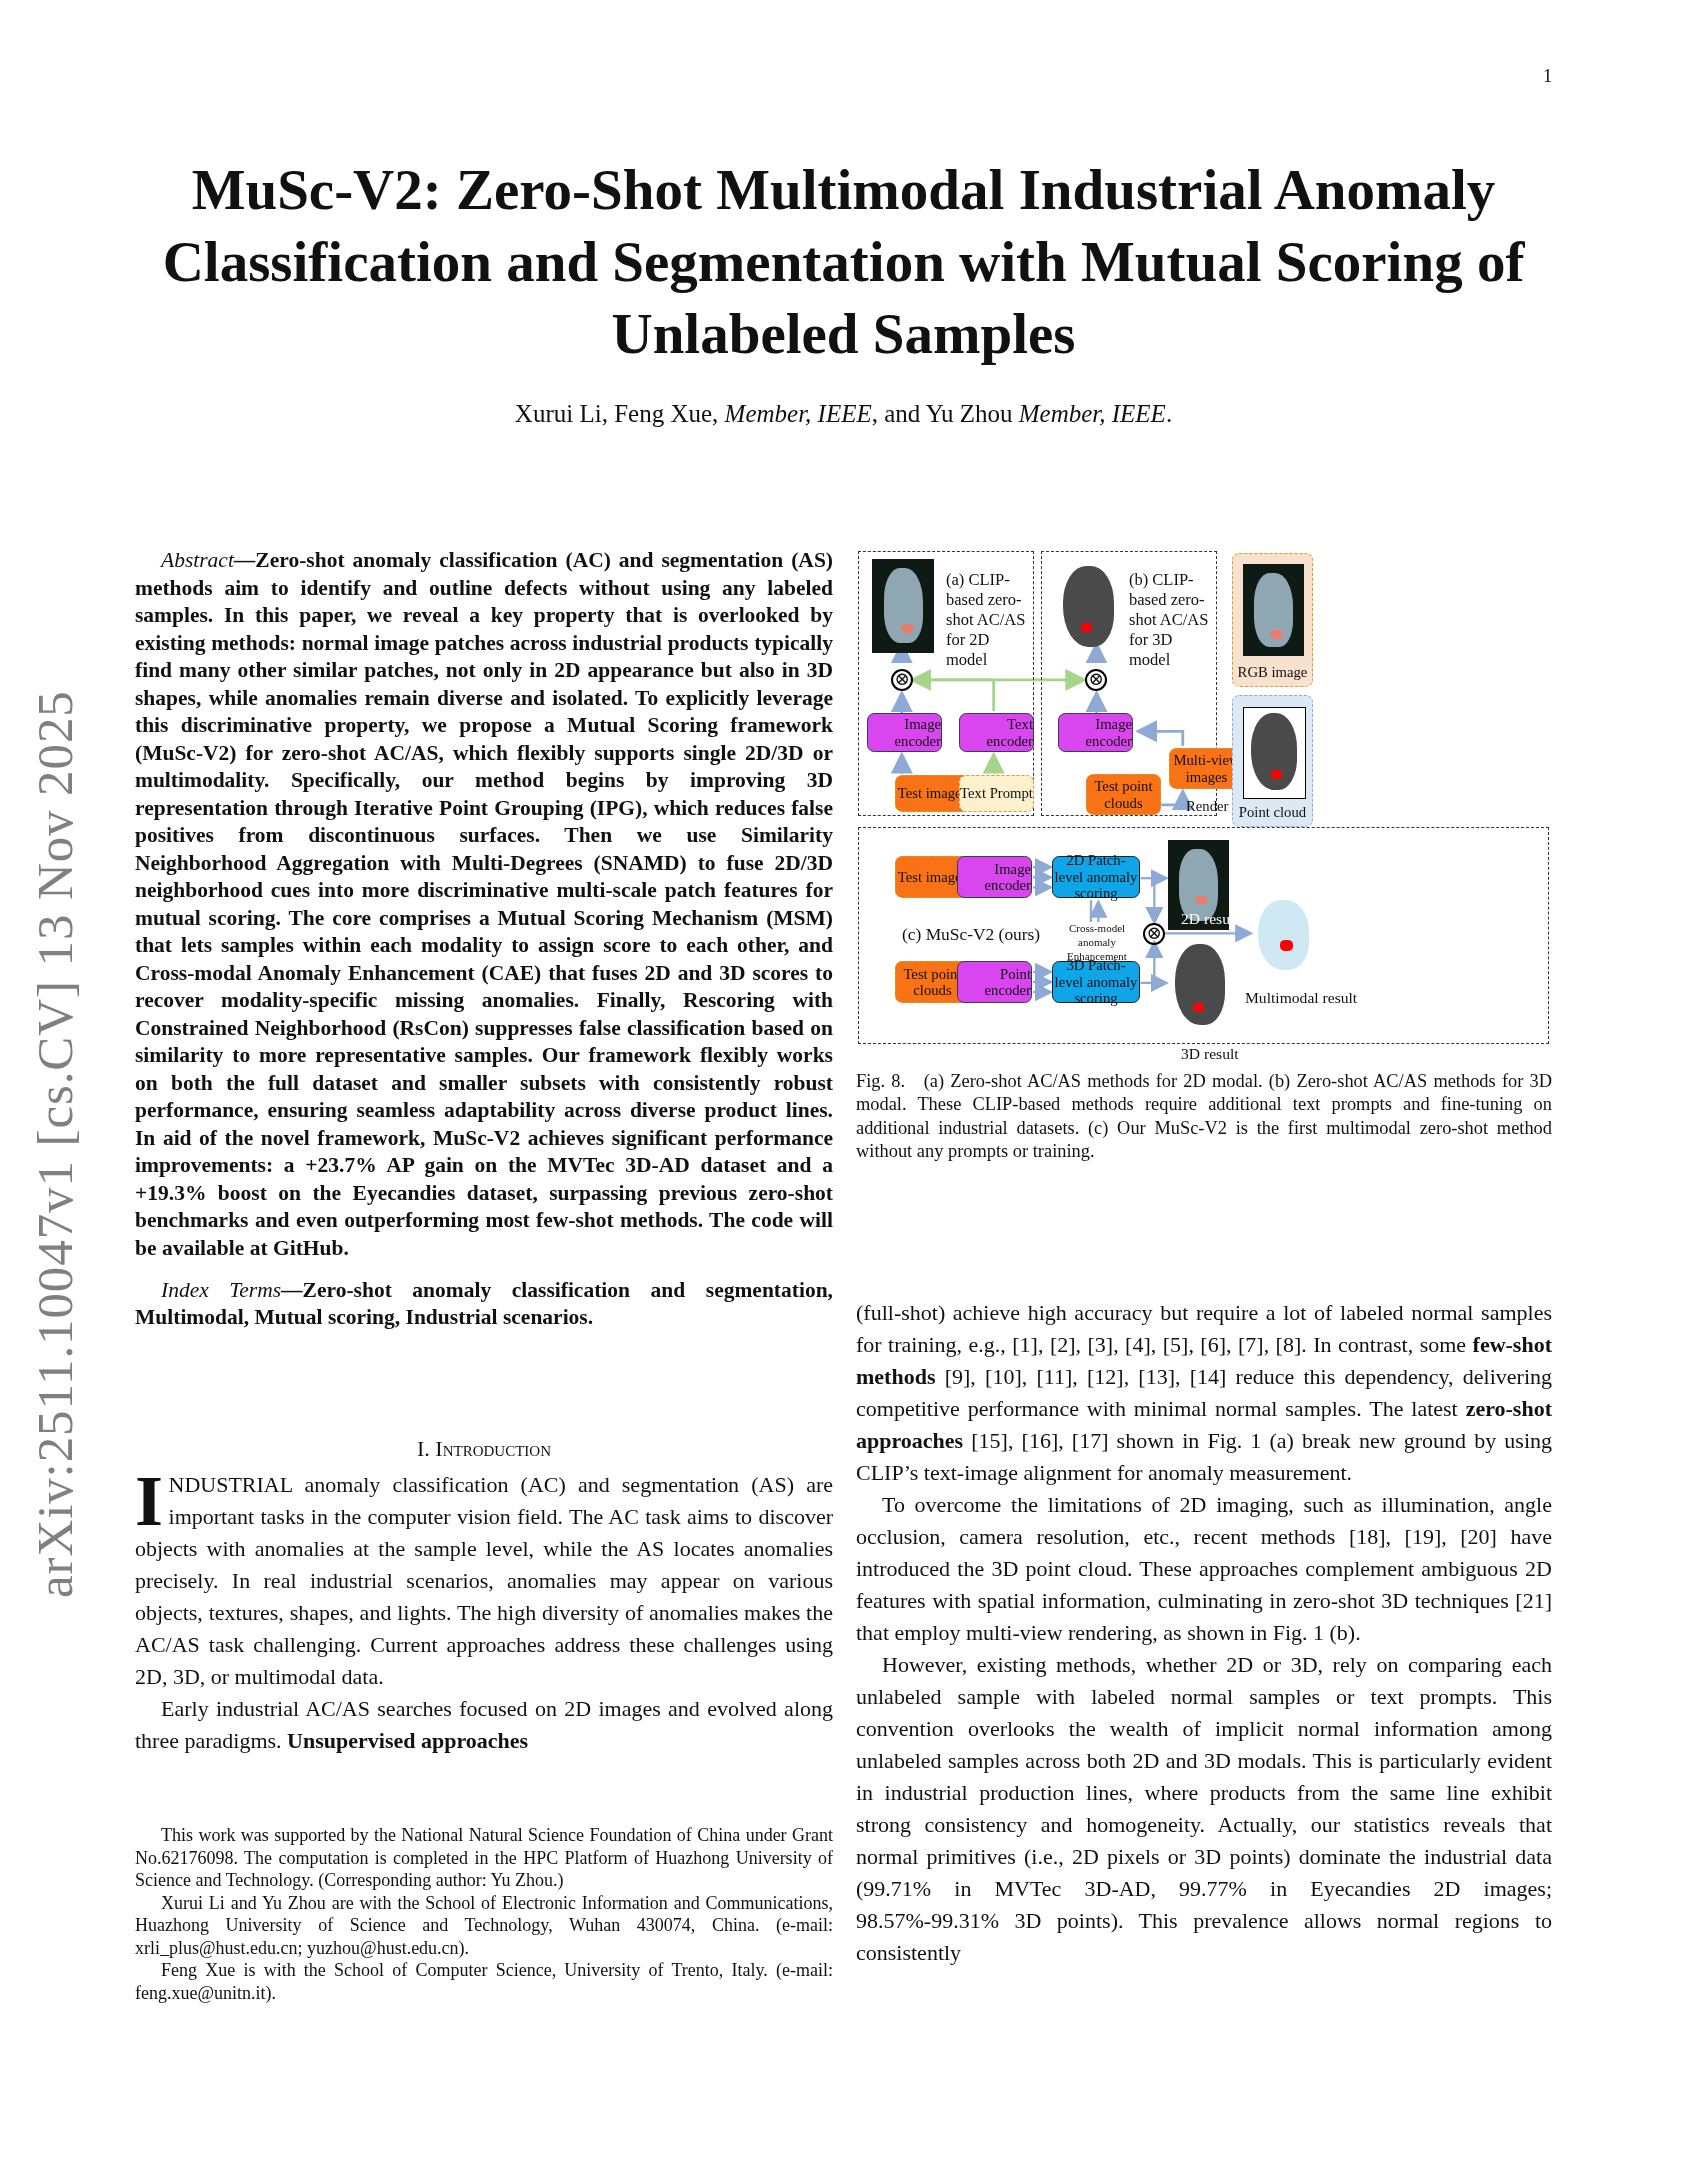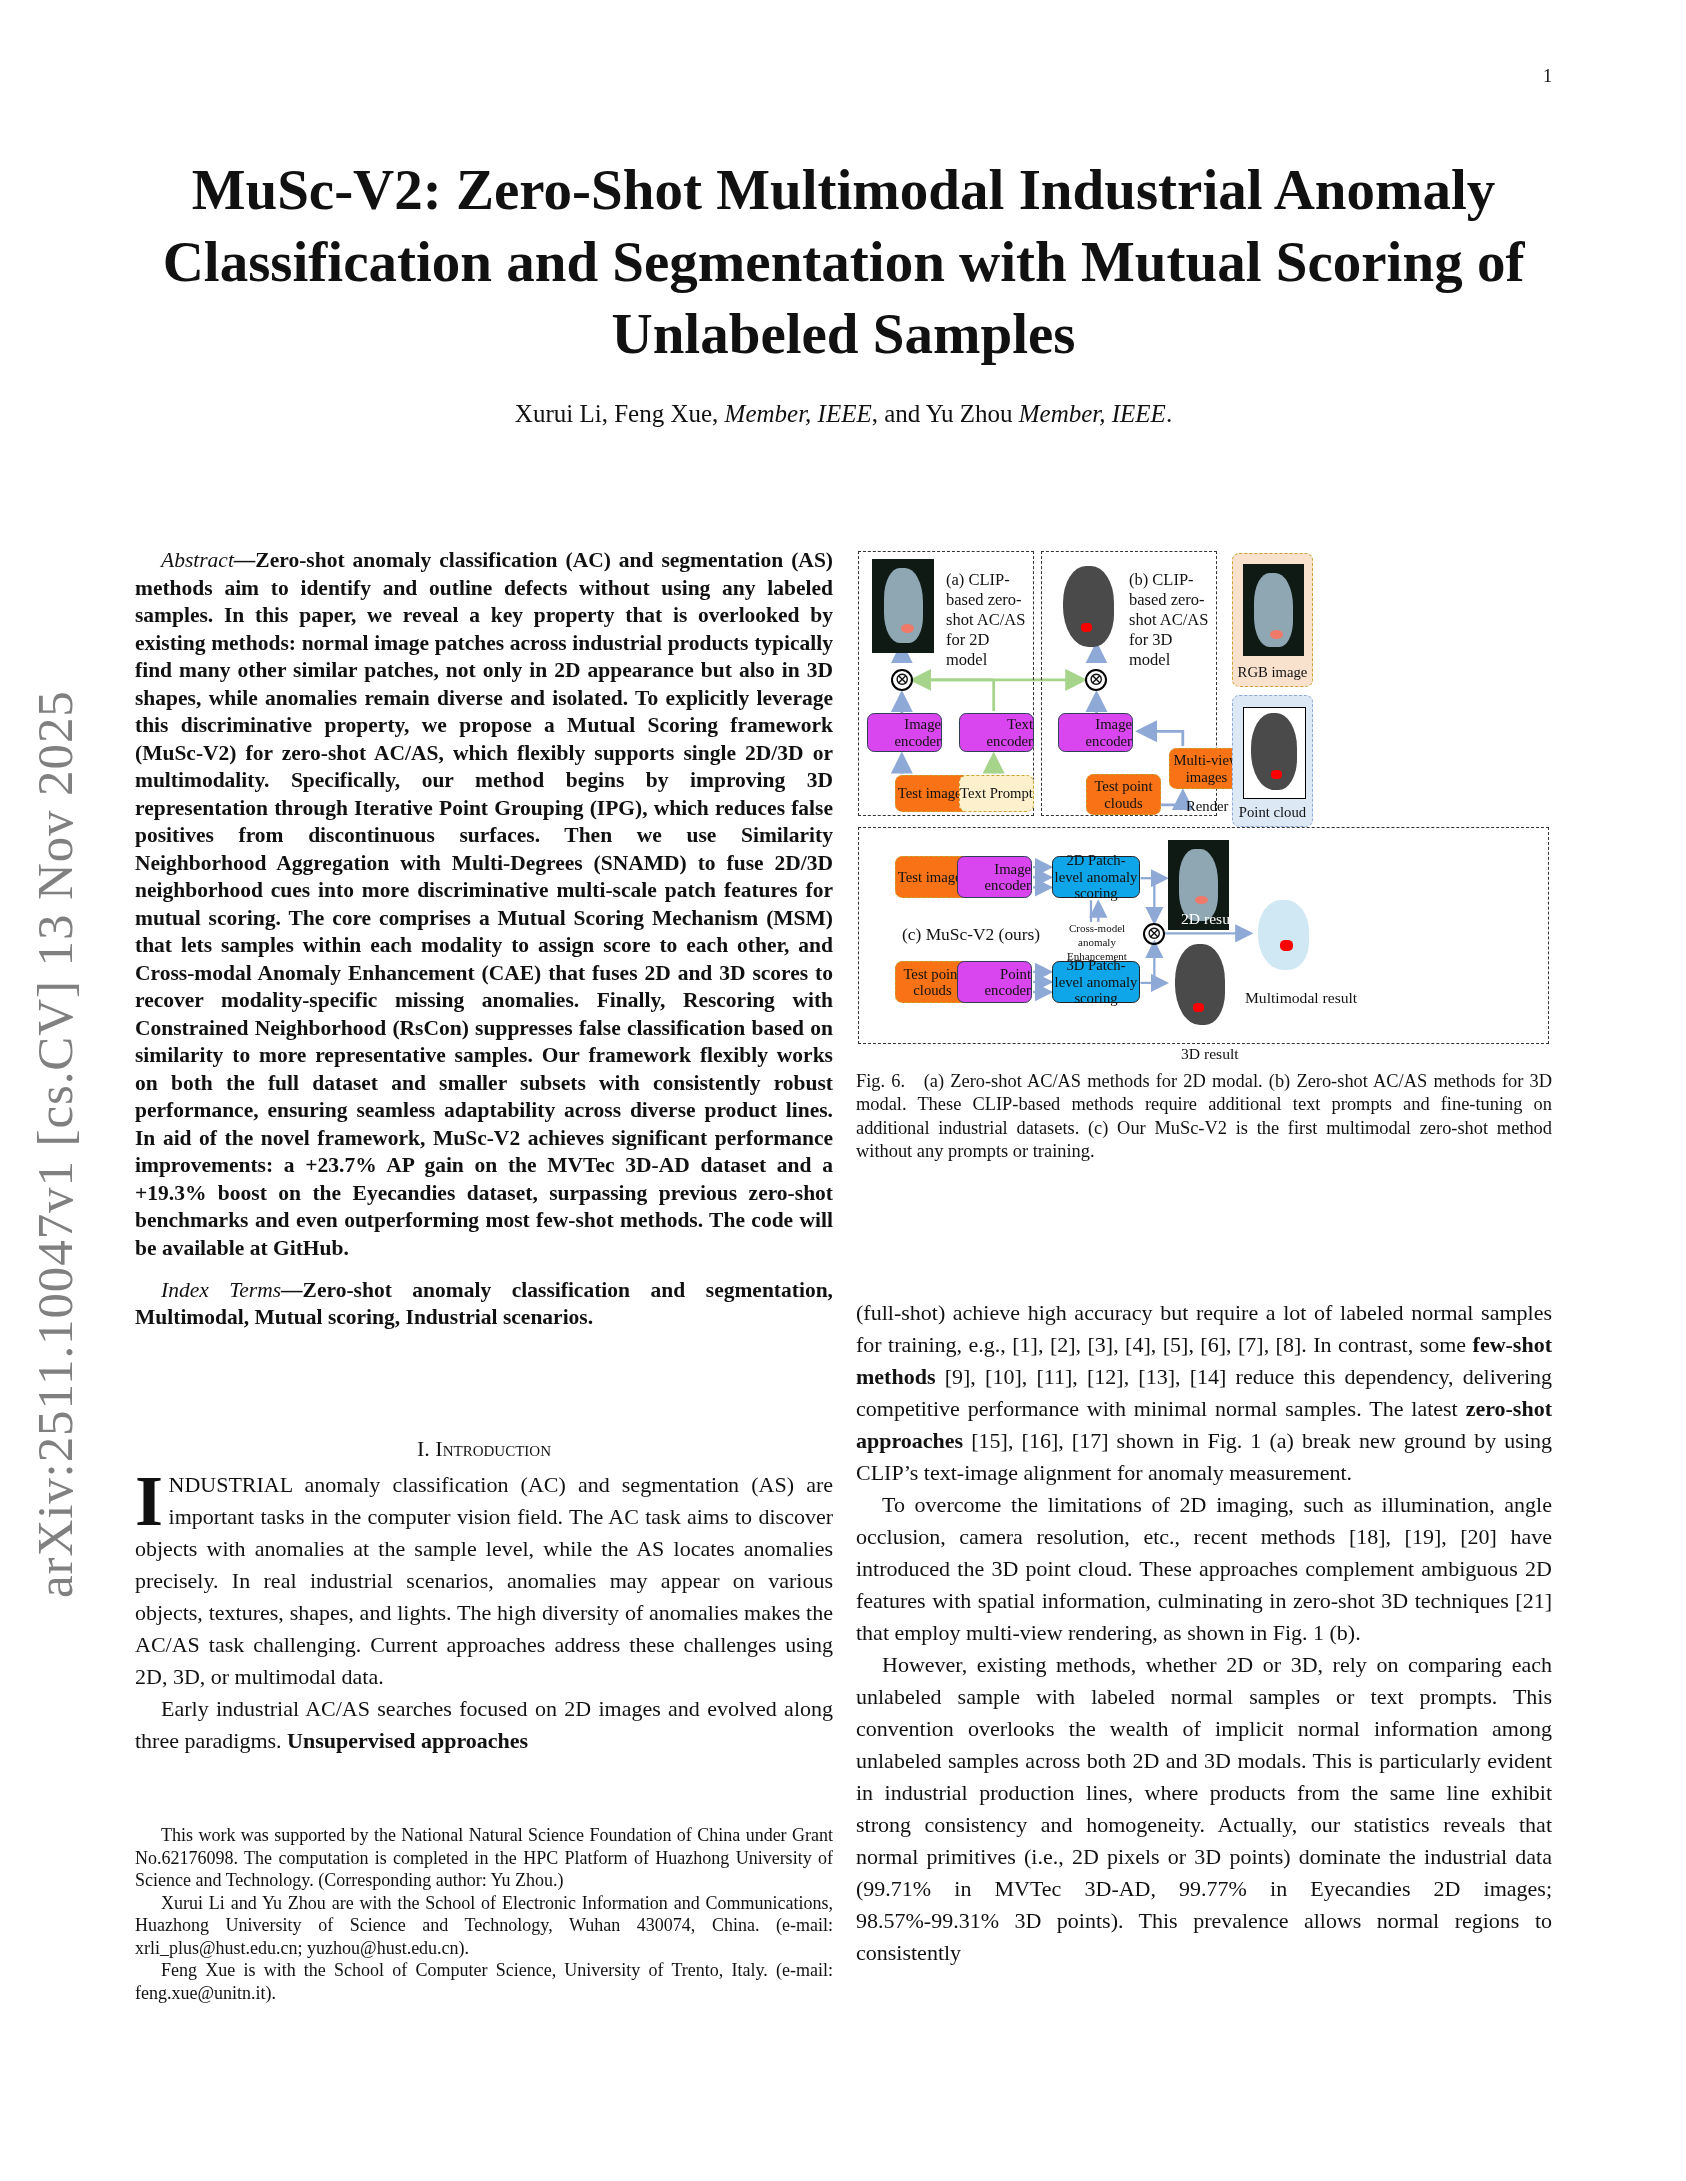--- a/index.html
+++ b/index.html
@@ -175,21 +175,21 @@
       <div class="red" style="left:18.4px;top:59px;"></div>
     </div>
   <div class="flab" style="left:327px;top:479px;font-size:15.6px;margin-top:21px;">3D result</div>
   <div style="position:absolute;left:404px;top:356px;width:51px;height:70px;background:#cfe8f3;border-radius:45% 45% 40% 50%;">
       <div style="position:absolute;left:22px;top:40px;width:13px;height:11px;background:#f00;border-radius:40%;"></div>
     </div>
   <div class="flab" style="left:391px;top:444px;font-size:15.6px;">Multimodal result</div>
 </div>
 
 <div class="caption" style="position:absolute;left:856px;top:1070px;width:696px;">
-  <span>Fig. 6.</span>&nbsp;&nbsp;&nbsp;<span>(a) Zero-shot AC/AS methods for 2D modal. (b) Zero-shot AC/AS methods for 3D modal. These CLIP-based methods require additional text prompts and fine-tuning on additional industrial datasets. (c) Our MuSc-V2 is the first multimodal zero-shot method without any prompts or training.</span>
+  <span>Fig. 8.</span>&nbsp;&nbsp;&nbsp;<span>(a) Zero-shot AC/AS methods for 2D modal. (b) Zero-shot AC/AS methods for 3D modal. These CLIP-based methods require additional text prompts and fine-tuning on additional industrial datasets. (c) Our MuSc-V2 is the first multimodal zero-shot method without any prompts or training.</span>
 </div>
 
 <div class="col right" style="top:1297px;">
   <p class="p"><span> (full-shot) achieve high accuracy but require a lot of labeled normal samples for training, e.g., [1], [2], [3], [4], [5], [6], [7], [8]. In contrast, some </span><b>few-shot methods</b><span> [9], [10], [11], [12], [13], [14] reduce this dependency, delivering competitive performance with minimal normal samples. The latest </span><b>zero-shot approaches</b><span> [15], [16], [17] shown in Fig. 1 (a) break new ground by using CLIP’s text-image alignment for anomaly measurement.</span></p>
   <p class="p indent">To overcome the limitations of 2D imaging, such as illumination, angle occlusion, camera resolution, etc., recent methods [18], [19], [20] have introduced the 3D point cloud. These approaches complement ambiguous 2D features with spatial information, culminating in zero-shot 3D techniques [21] that employ multi-view rendering, as shown in Fig. 1 (b).</p>
   <p class="p indent">However, existing methods, whether 2D or 3D, rely on comparing each unlabeled sample with labeled normal samples or text prompts. This convention overlooks the wealth of implicit normal information among unlabeled samples across both 2D and 3D modals. This is particularly evident in industrial production lines, where products from the same line exhibit strong consistency and homogeneity. Actually, our statistics reveals that normal primitives (i.e., 2D pixels or 3D points) dominate the industrial data (99.71% in MVTec 3D-AD, 99.77% in Eyecandies 2D images; 98.57%-99.31% 3D points). This prevalence allows normal regions to consistently</p>
 </div>
 
 
 </body></html>

